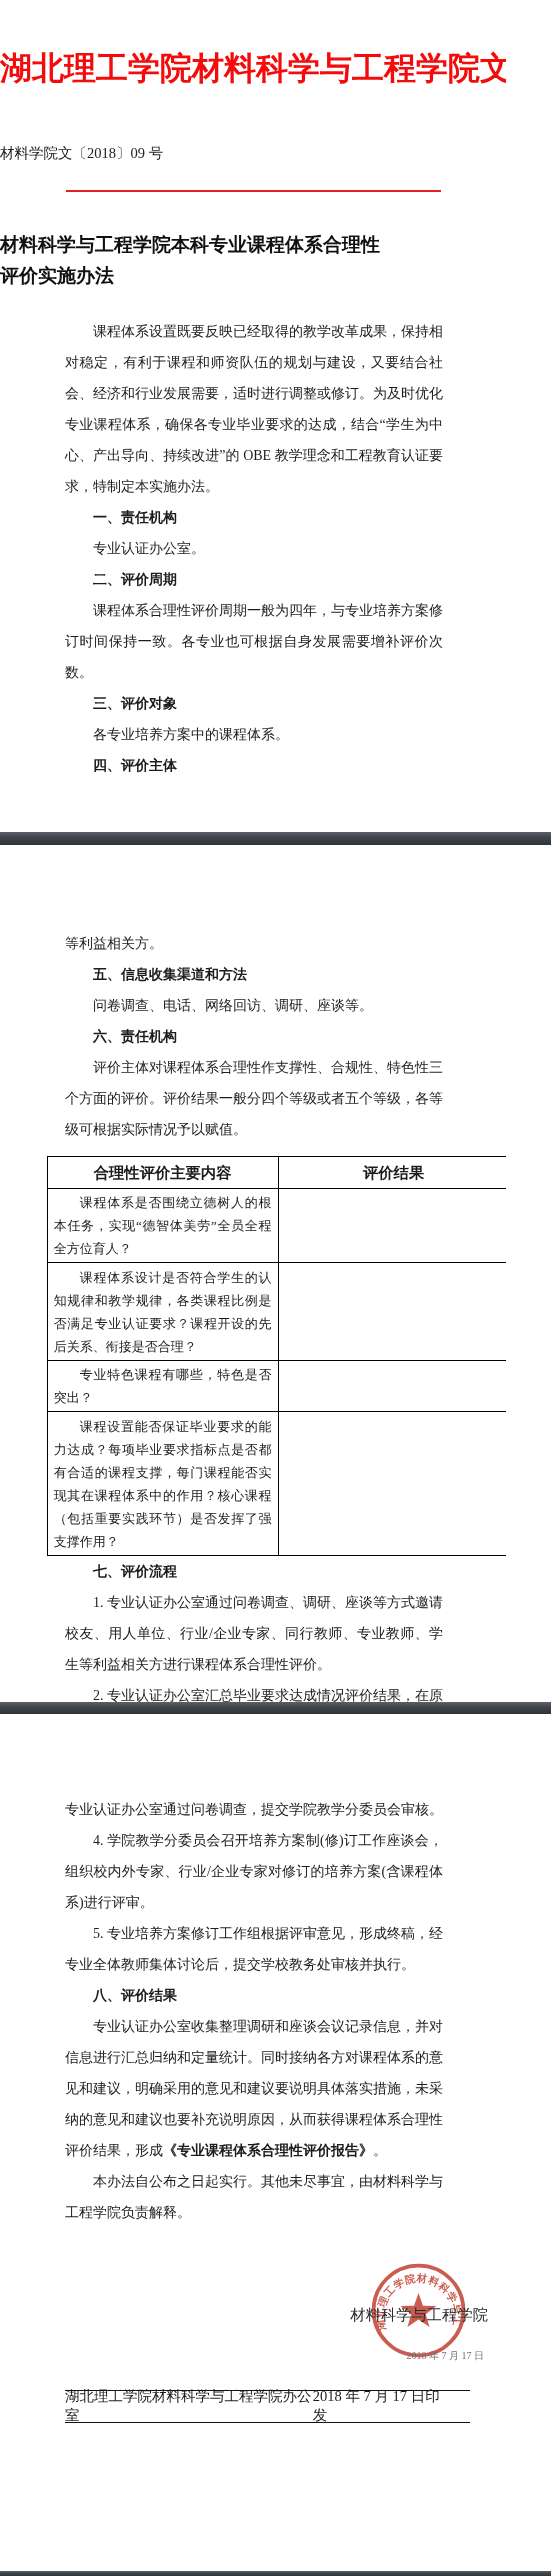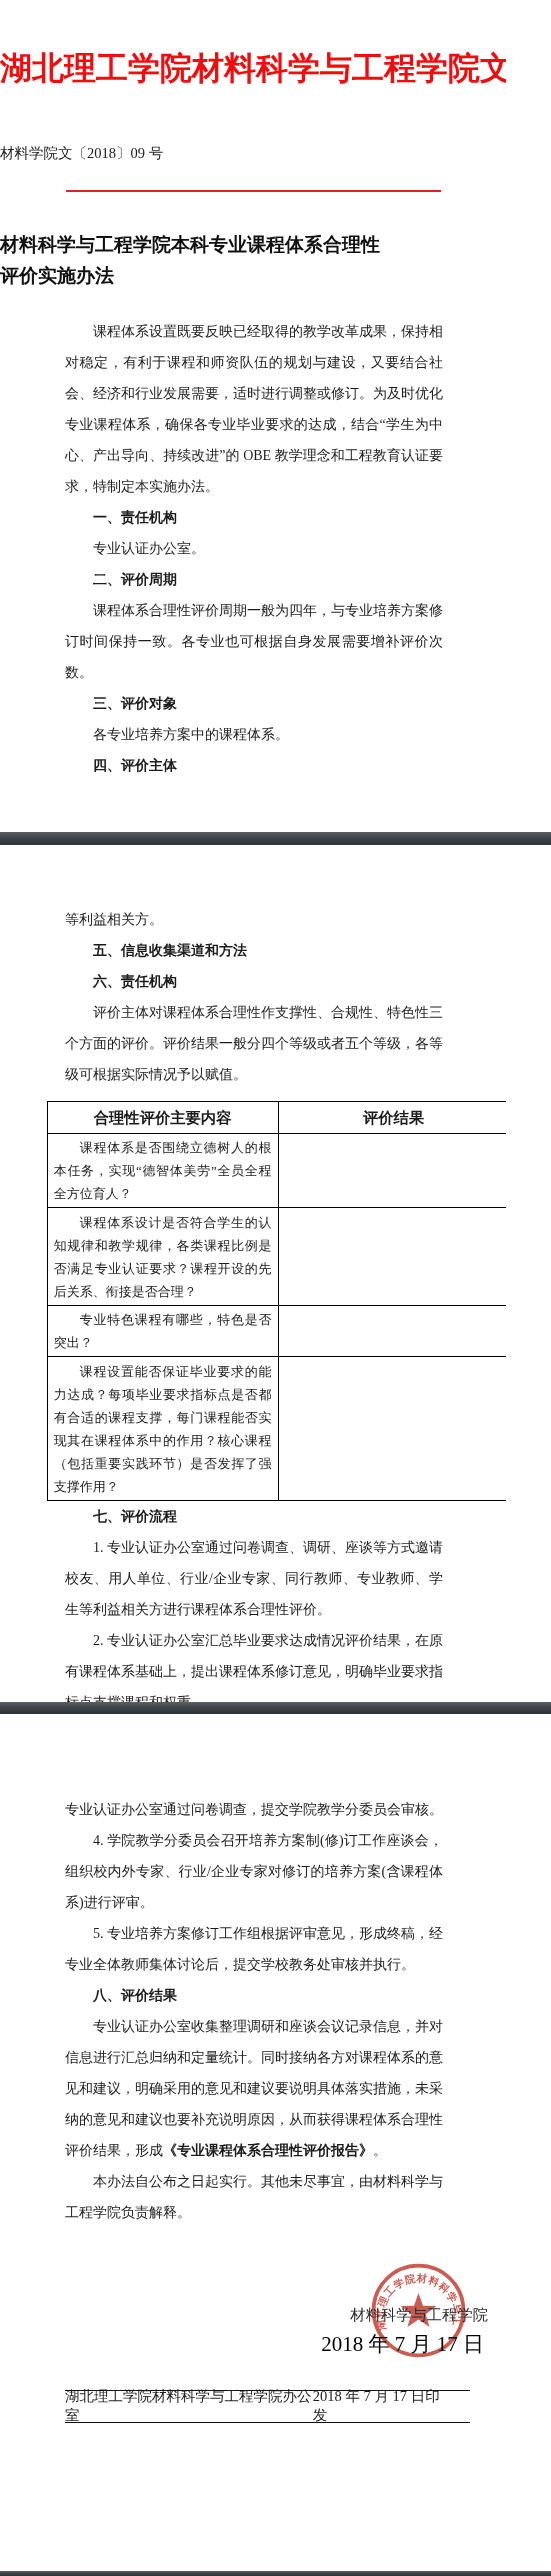--- a/index.html
+++ b/index.html
@@ -16,34 +16,34 @@
   .org-title{margin:0;padding-top:49px;text-align:center;font-size:32px;line-height:38px;font-weight:bold;color:#f40b0b;letter-spacing:0px;white-space:nowrap;}
   .doc-number{margin:55px 0 0 0;font-size:14.5px;line-height:23px;color:#222;}
   .red-rule{height:0;border-top:2.3px solid #e0231e;margin:25px 65px 0 66px;}
   .doc-title{margin:37px 0 0 0;font-size:19px;line-height:31px;font-weight:bold;color:#111;}
   .body-text{font-size:14px;line-height:31px;text-align:justify;}
   .body-text p{margin:0;}
   p.para{text-indent:2em;}
   p.cont{text-indent:0;}
   p.sec-head{text-indent:2em;font-weight:bold;}
   .first-block{margin-top:24.5px;}
-  .pt2{padding-top:59px;}
+  .pt2{padding-top:59px;margin-top:24px;}
   .pt3{padding-top:80px;}
   table.eval{border-collapse:collapse;width:463px;margin:10.7px 0 0 -18.4px;table-layout:fixed;}
   table.eval,table.eval td,table.eval th{border:0.8px solid #000;}
   table.eval{border-width:1.5px;}
   table.eval th{font-size:15.3px;font-weight:bold;text-align:center;height:29px;padding:0 3.1px;}
   table.eval td.q{font-size:13px;line-height:23px;text-align:justify;text-indent:2em;padding:2.3px 6.1px;font-weight:normal;}
   table.eval td.r{width:86px;}
   .after-table{margin-top:9.2px;}
   .bold{font-weight:bold;}
   .sign-block{position:absolute;left:0;top:547px;width:551px;height:130px;}
   .seal{position:absolute;left:369px;top:0;width:99px;height:99px;}
   .sign-org{position:absolute;right:63px;top:43px;font-size:15.3px;line-height:21.4px;color:#2a2a2a;}
-  .sign-date{position:absolute;right:67px;top:73px;font-size:21px;line-height:21.4px;color:#000000;}
+  .sign-date{position:absolute;right:67px;top:84px;font-size:10px;line-height:21.4px;color:#737373;}
   .print-footer{position:absolute;left:65px;right:36px;top:676px;border-top:1.5px solid #111;border-bottom:1.5px solid #111;height:31px;display:flex;justify-content:space-between;align-items:center;font-size:14.5px;}
   .print-footer .right{padding-right:23px;}
 </style>
 </head>
 <body>
 
 <div class="page page-1">
   <h1 class="org-title">湖北理工学院材料科学与工程学院文件</h1>
   <div class="doc-number">材料学院文〔2018〕09 号</div>
   <div class="red-rule"></div>
@@ -62,20 +62,21 @@
     <p class="sec-head">四、评价主体</p>
   </div>
 </div>
 
 <div class="page-sep sep-a"></div>
 
 <div class="page page-2">
   <div class="content body-text pt2">
     <p class="cont">等利益相关方。</p>
     <p class="sec-head">五、信息收集渠道和方法</p>
+    <p class="para">问卷调查、电话、网络回访、调研、座谈等。</p>
     <p class="sec-head">六、责任机构</p>
     <p class="para">评价主体对课程体系合理性作支撑性、合规性、特色性三个方面的评价。评价结果一般分四个等级或者五个等级，各等级可根据实际情况予以赋值。</p>
 
     <table class="eval">
       <tbody>
           <tr>
         <th>合理性评价主要内容</th>
         <th class="r">评价结果</th>
       </tr>
       <tr>

